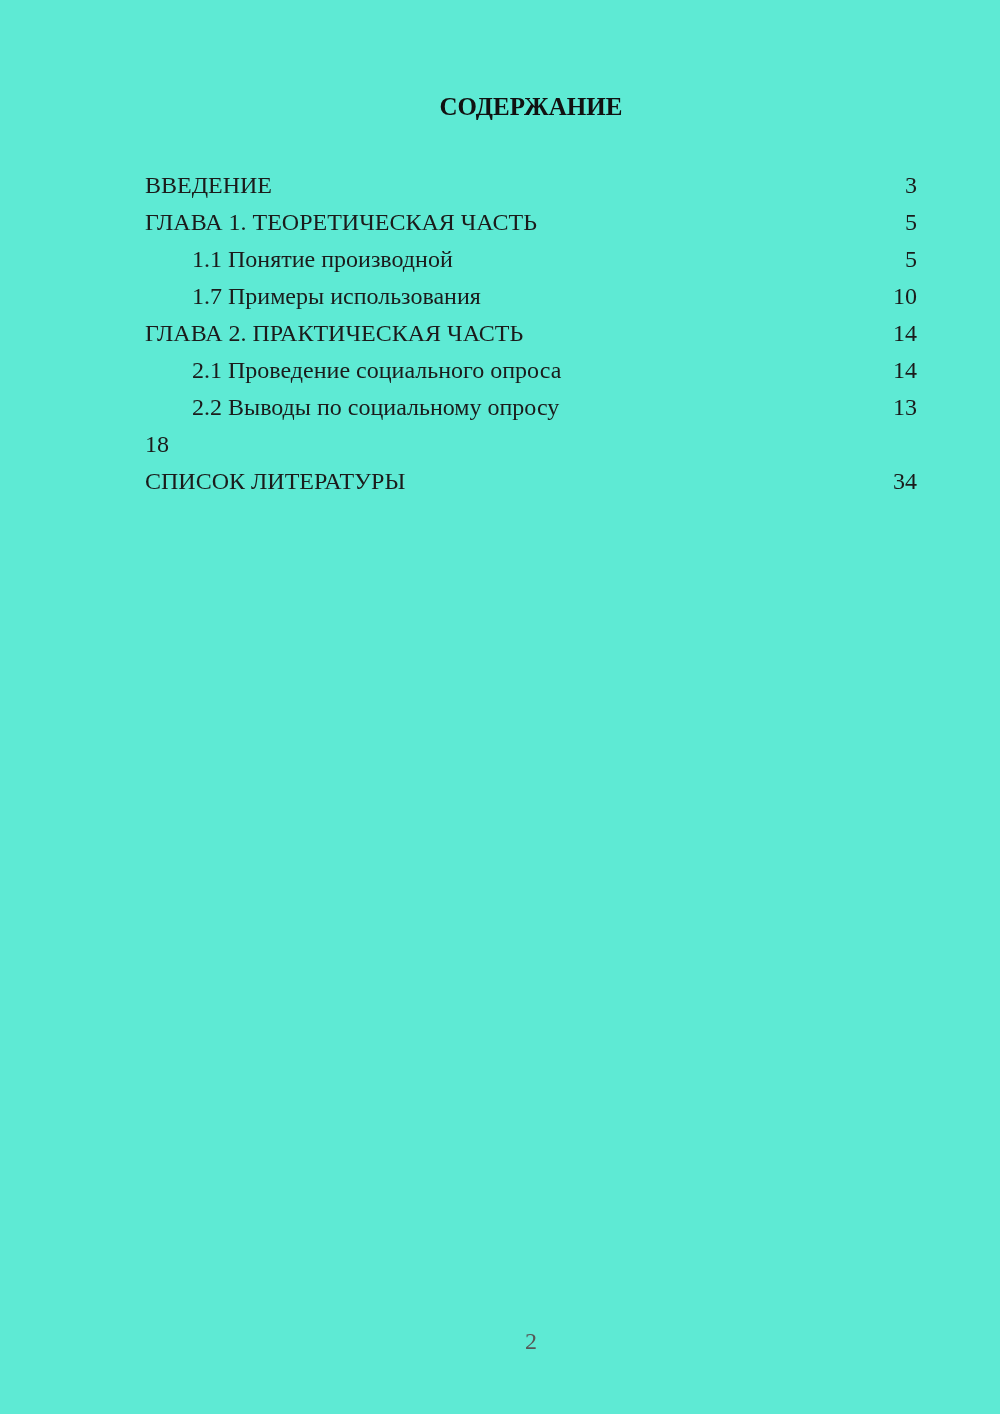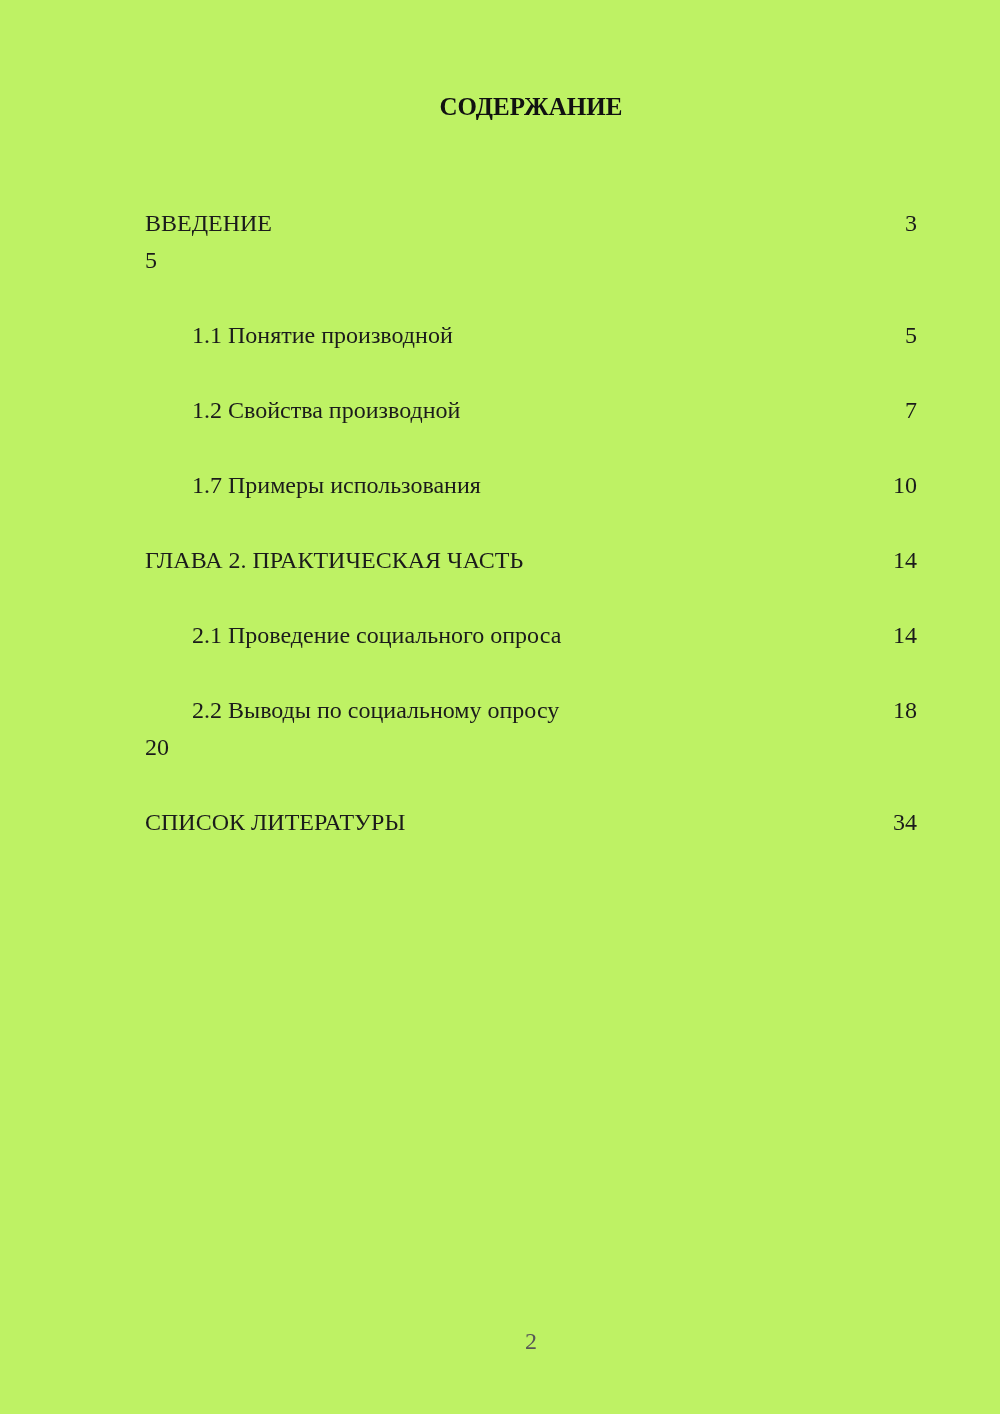--- a/index.html
+++ b/index.html
@@ -3,21 +3,21 @@
 <meta charset="utf-8">
 <style>
   html, body {
     margin: 0;
     padding: 0;
     background: #ffffff;
   }
   .page {
     width: 1000px;
     height: 1414px;
-    background: #bef264;
+    background: #5eead4;
     position: relative;
     box-sizing: border-box;
     font-family: "Liberation Serif", "DejaVu Serif", serif;
     color: #1b1b1b;
     overflow: hidden;
   }
   .content {
     padding: 92px 83px 0 145px; 
   }
   .doc-title {
@@ -36,21 +36,20 @@
     align-items: baseline;
     font-size: 24px;
     line-height: 37px;
   }
   .toc-row.indent {
     padding-left: 47px;
   }
   .toc-label {
     white-space: nowrap;
     padding-right: 20px;
-    margin-top: 38px;
   }
   .toc-page {
     white-space: nowrap;
   }
   .footer-pagenum {
     position: absolute;
     top: 1324px;
     left: 145px;
     width: 772px;
     text-align: center;
@@ -66,56 +65,53 @@
   <div class="content">
     <div class="doc-title">СОДЕРЖАНИЕ</div>
 
     <div class="toc">
   <div class="toc-row">
     <span class="toc-label">ВВЕДЕНИЕ</span>
     <span class="toc-page">3</span>
   </div>
 
   <div class="toc-row">
+    <span class="toc-label">ГЛАВА 1. ТЕОРЕТИЧЕСКАЯ ЧАСТЬ</span>
     <span class="toc-page">5</span>
   </div>
 
   <div class="toc-row indent">
     <span class="toc-label">1.1 Понятие производной</span>
     <span class="toc-page">5</span>
   </div>
 
-  <div class="toc-row indent">
-    <span class="toc-label">1.2 Свойства производной</span>
-    <span class="toc-page">7</span>
-  </div>
 
 
   <div class="toc-row indent">
     <span class="toc-label">1.7 Примеры использования</span>
     <span class="toc-page">10</span>
   </div>
 
   <div class="toc-row">
     <span class="toc-label">ГЛАВА 2. ПРАКТИЧЕСКАЯ ЧАСТЬ</span>
     <span class="toc-page">14</span>
   </div>
 
   <div class="toc-row indent">
     <span class="toc-label">2.1 Проведение социального опроса</span>
     <span class="toc-page">14</span>
   </div>
 
   <div class="toc-row indent">
     <span class="toc-label">2.2 Выводы по социальному опросу</span>
-    <span class="toc-page">18</span>
+    <span class="toc-page">13</span>
   </div>
 
   <div class="toc-row">
-    <span class="toc-page">20</span>
+    <span class="toc-page">18</span>
   </div>
 
   <div class="toc-row">
     <span class="toc-label">СПИСОК ЛИТЕРАТУРЫ</span>
     <span class="toc-page">34</span>
   </div>
 </div>
   </div>
 
   <div class="footer-pagenum">2</div>

